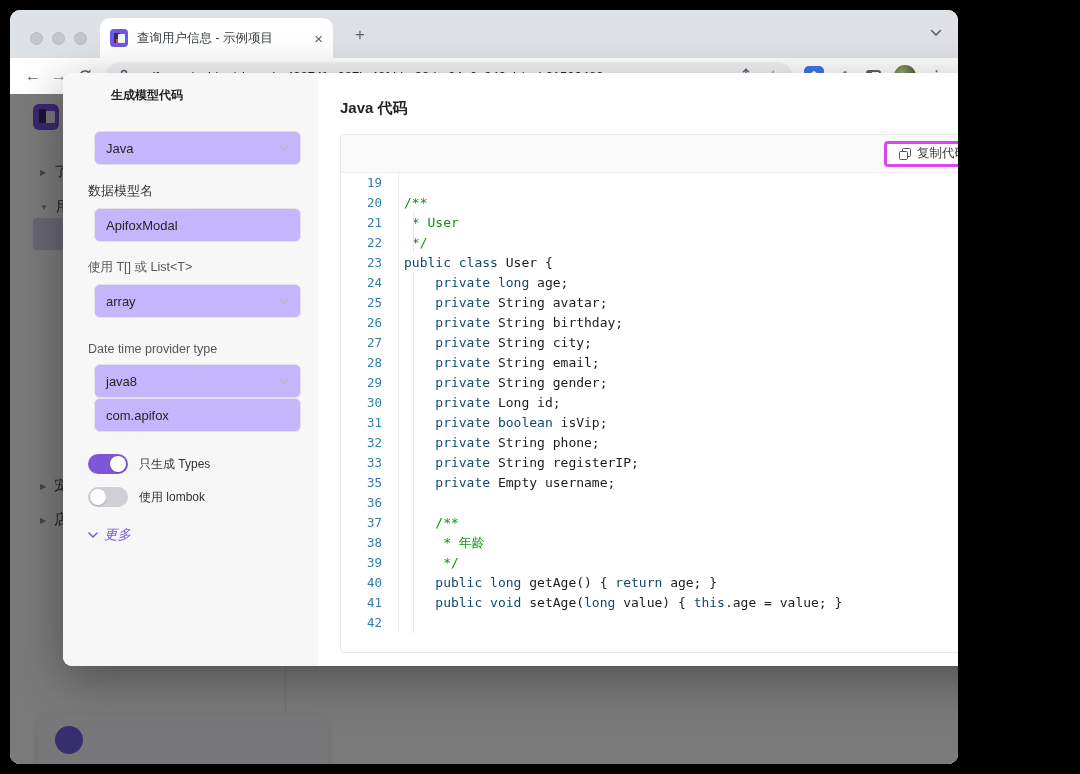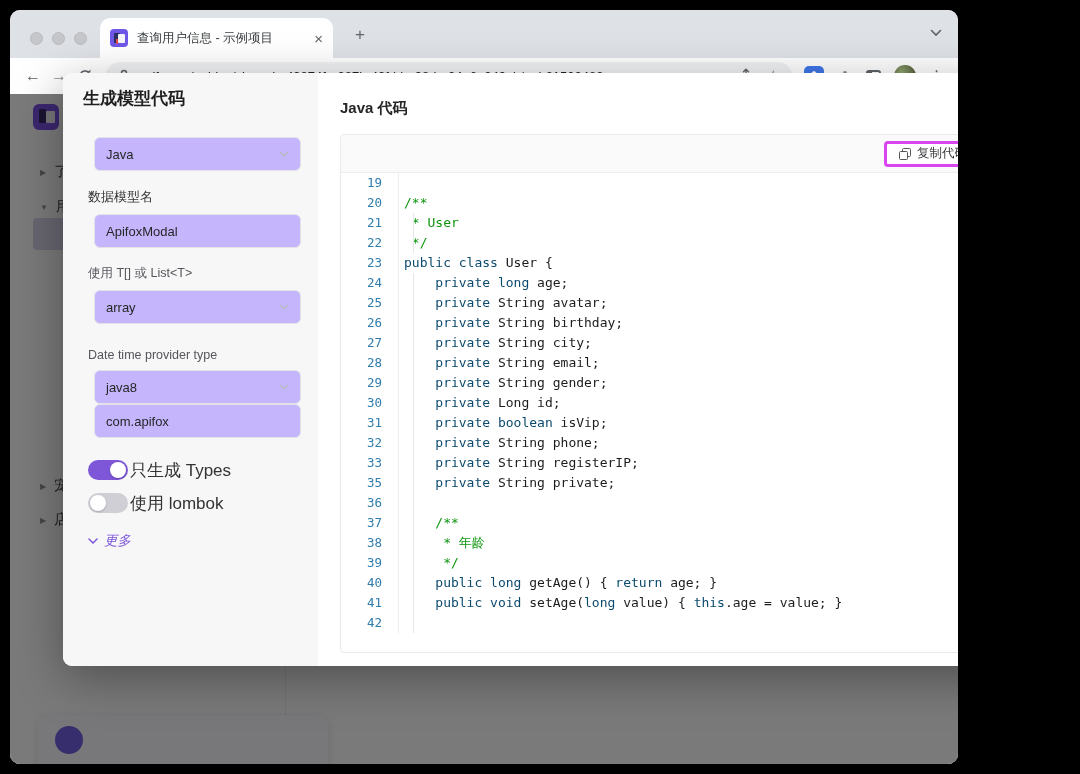--- a/index.html
+++ b/index.html
@@ -52,34 +52,34 @@
   .side-item .arrow { font-size:8px; color:#8a8a8e; }
   .side-sel { position:absolute; left:23px; top:124px; width:60px; height:32px; background:#d8d4e8; border-radius:4px; }
   .bl-card { position:absolute; left:28px; top:621px; width:290px; height:60px; background:#fbfbfd; border-radius:12px; box-shadow:0 2px 10px rgba(0,0,0,.12); }
   .float-circle { position:absolute; left:45px; top:632px; width:28px; height:28px; border-radius:50%; background:#6a5ae0; }
 
   .overlay { position:absolute; inset:0; background:rgba(12,12,14,0.55); }
 
   
   .modal { position:absolute; left:53px; top:63px; width:954px; height:593px; background:#fff; border-radius:9px; box-shadow:0 12px 48px rgba(0,0,0,.35); display:flex; overflow:hidden; }
   .m-left { width:255px; background:#f7f7f8; padding:14px 23px 0 20px; flex:none; }
-  .m-title { font-size:17px; font-weight:bold; color:#1f1f1f; margin-bottom:27px; }
+  .m-title { font-size:12px; font-weight:bold; color:#1f1f1f; margin-bottom:27px;margin-left:28px; }
   .field { width:207px; height:30px; background:#c4b5fd; border:1px solid #e2e2e7; border-radius:6px; display:flex; align-items:center; padding:16px 11px; font-size:13px; color:#262626; margin-left:11px; }
   .field .chev { margin-left:auto; }
   .field input { border:none; outline:none; width:100%; font-size:13px; color:#262626; font-family:"Liberation Sans", sans-serif; background:transparent; }
   .flabel { font-size:12.5px; color:#55555c; margin:17px 0 8px 5px; }
   .flabel.dark { color:#333; font-size:13px; }
   .toggles { margin:19px 0 0 5px; }
   .trow { display:flex; align-items:center; margin-bottom:7px; height:26px; }
   .tgl { width:40px; height:20px; border-radius:10px; position:relative; flex:none; }
   .tgl.on { background:#7e57d9; }
   .tgl.off { background:#cfcfd5; }
   .tgl i { position:absolute; top:2px; width:16px; height:16px; border-radius:50%; background:#fff; box-shadow:0 1px 2px rgba(0,0,0,.2); }
   .tgl.on i { right:2px; } .tgl.off i { left:2px; }
-  .tlabel { font-size:17px; color:#333; margin-left:2px; }
+  .tlabel { font-size:12px; color:#333; margin-left:11px; }
   .more-link { margin:16px 0 0 5px; color:#7e57d9; font-size:13.5px; display:flex; align-items:center; gap:6px;font-style:italic; }
 
   .m-right { flex:1; position:relative; background:#fff; }
   .mr-title { position:absolute; left:22px; top:26px; font-size:15px; font-weight:bold; color:#262626; }
   .modal-close { position:absolute; right:29px; top:17px; font-size:20px; color:#8c8c8c; }
   .codeblock { position:absolute; left:22px; top:61px; width:655px; height:519px; border:1px solid #e9e9ec; border-radius:4px; overflow:hidden; background:#fff; }
   .cb-toolbar { height:38px; background:#fafafb; border-bottom:1px solid #ededf0; display:flex; justify-content:flex-end; align-items:center; padding:0 12px; }
   .copy-btn { height:26px; background:#fff; border:3px solid #d946ef; border-radius:4px; display:flex; align-items:center; gap:6px; padding:0 12px; font-size:12.5px; color:#38383d; }
   .cb-body { position:relative; height:479px; overflow:hidden; font-family:"DejaVu Sans Mono", monospace; font-size:13px; line-height:20px; }
   .code-line { display:flex; height:20px; }
@@ -347,21 +347,21 @@
             <div class="code-line">
               <span class="ln">32</span>
               <span class="lc"><span class="guide"></span><span class="tk p">    </span><span class="tk k">private</span><span class="tk p"> String phone;</span></span>
             </div>
             <div class="code-line">
               <span class="ln">33</span>
               <span class="lc"><span class="guide"></span><span class="tk p">    </span><span class="tk k">private</span><span class="tk p"> String registerIP;</span></span>
             </div>
             <div class="code-line">
               <span class="ln">35</span>
-              <span class="lc"><span class="guide"></span><span class="tk p">    </span><span class="tk k">private</span><span class="tk p"> String private;</span></span>
+              <span class="lc"><span class="guide"></span><span class="tk p">    </span><span class="tk k">private</span><span class="tk p"> Empty username;</span></span>
             </div>
             <div class="code-line">
               <span class="ln">36</span>
               <span class="lc"><span class="guide"></span></span>
             </div>
             <div class="code-line">
               <span class="ln">37</span>
               <span class="lc"><span class="guide"></span><span class="tk p">    </span><span class="tk c">/**</span></span>
             </div>
             <div class="code-line">

